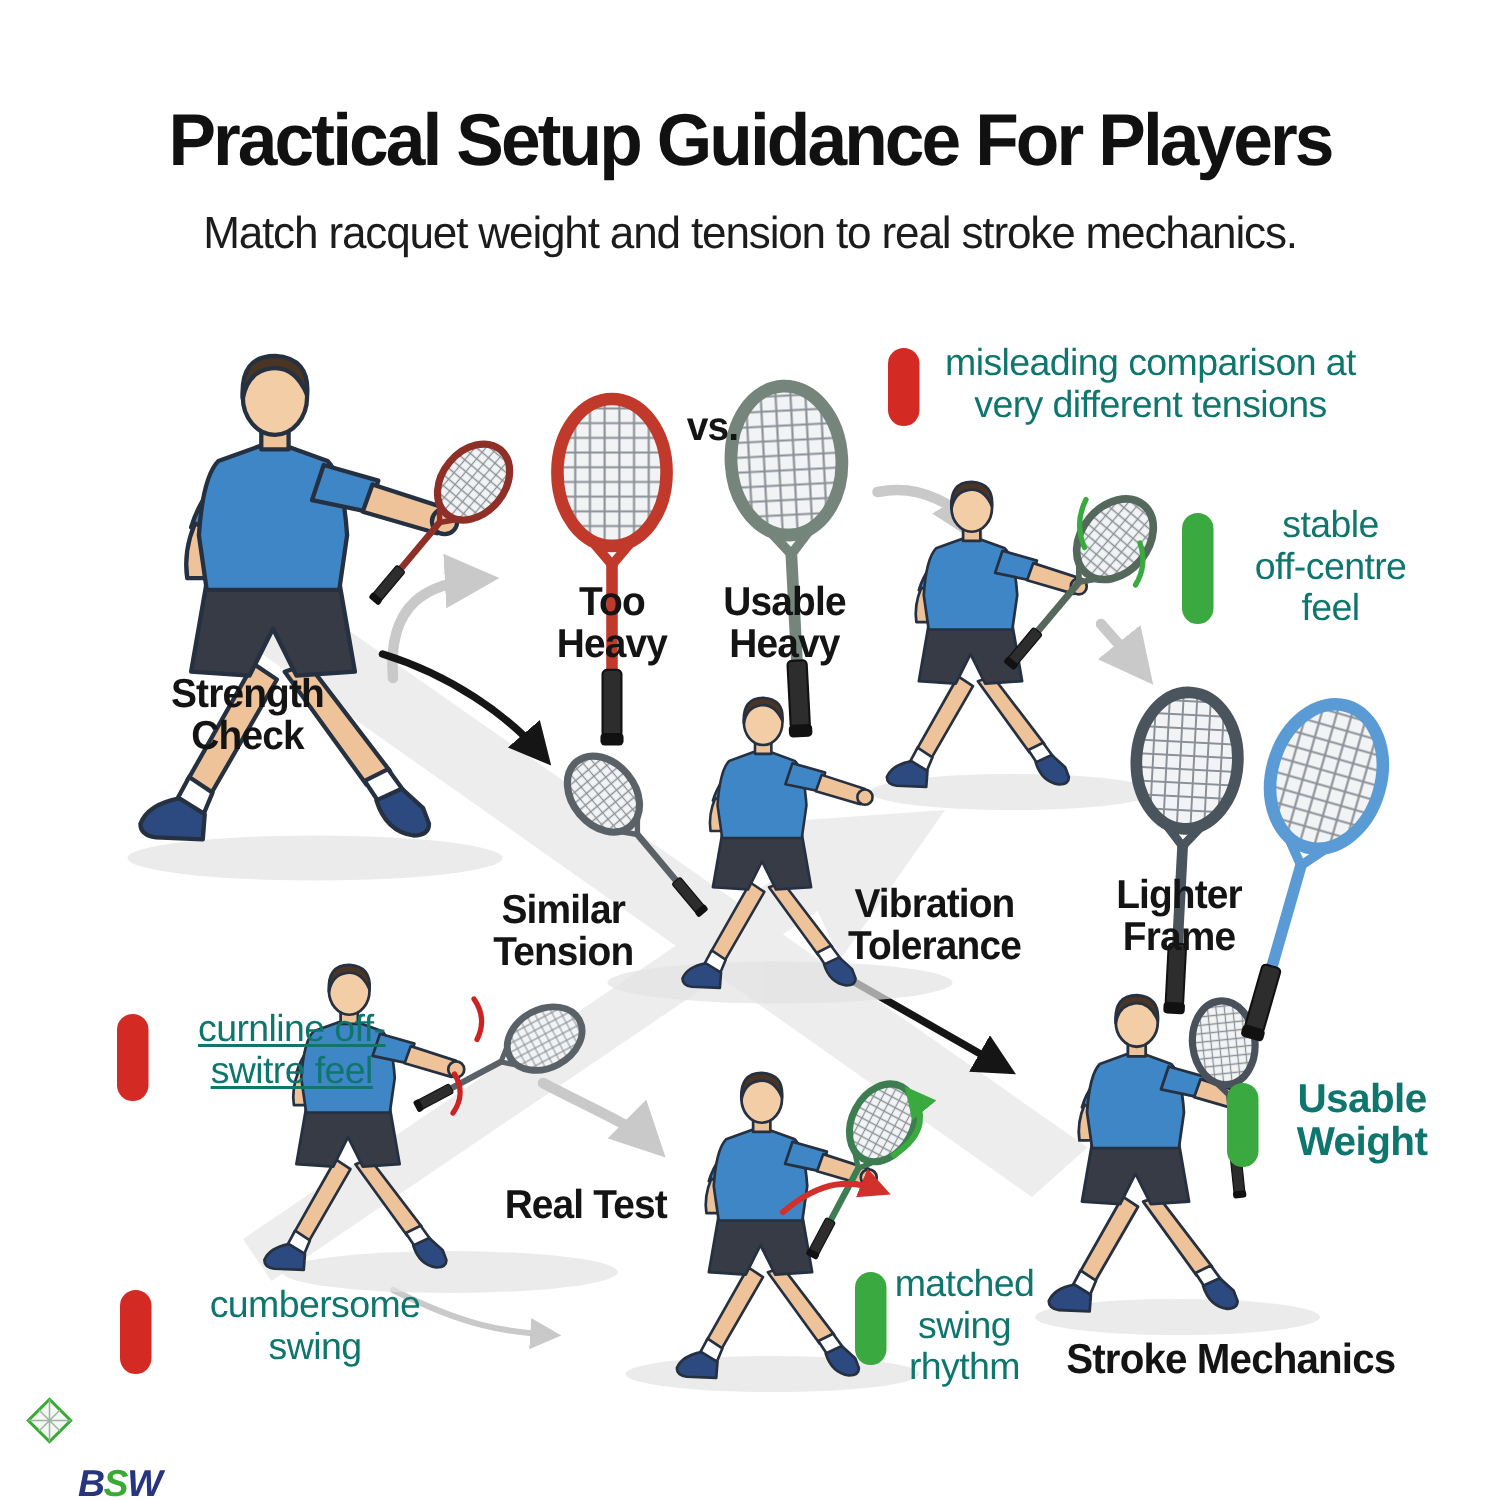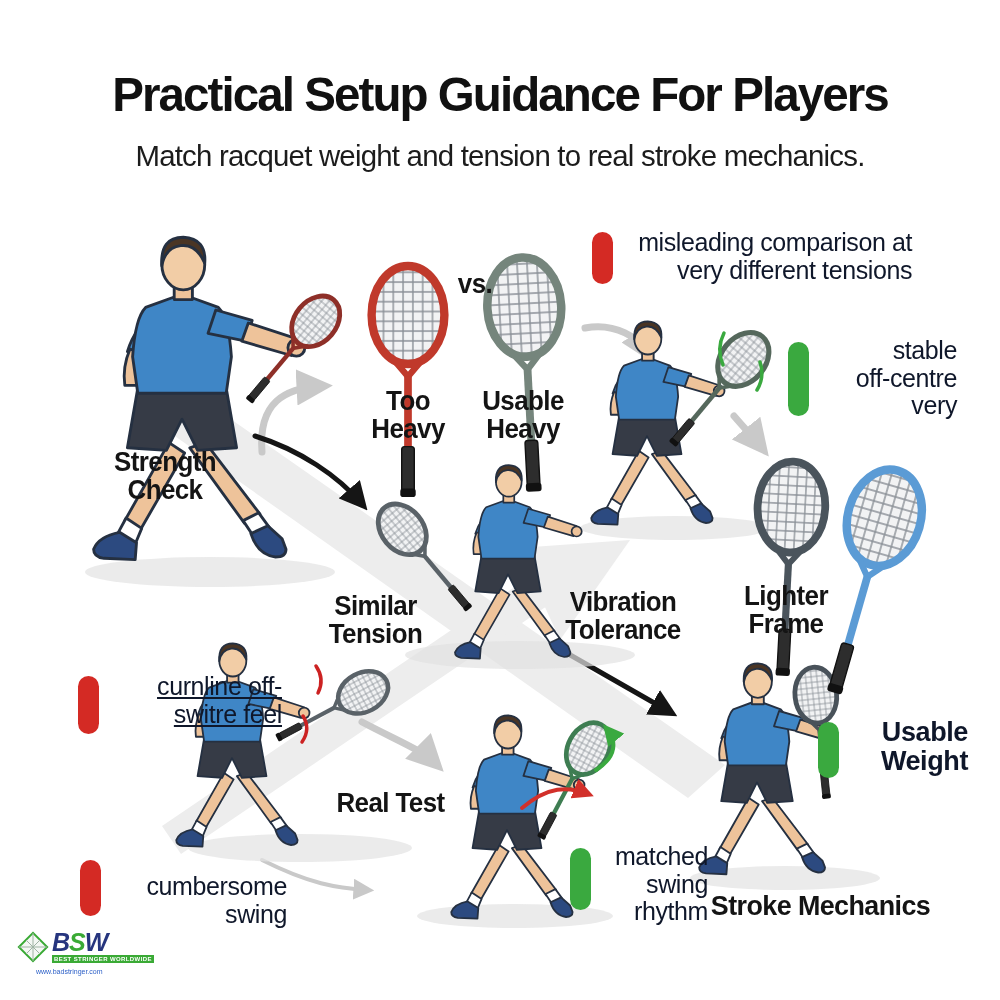--- a/index.html
+++ b/index.html
@@ -22,29 +22,29 @@
     position:absolute;font-weight:bold;color:#141414;text-align:center;
     white-space:pre-line;line-height:1.04;letter-spacing:-0.6px;font-size:27px;
     transform:scaleX(0.96);transform-origin:center;
   }
   .lbl.big{font-size:28px;}
   .badge{position:absolute;}
   .pill{position:absolute;width:21px;border-radius:11px;}
   .pill.red{background:#d42a24;}
   .pill.green{background:#3aa93f;}
   .badge-text{
-    position:absolute;font-weight:400;color:#0f172a;text-align:right;
+    position:absolute;font-weight:400;color:#0f766e;text-align:center;
     white-space:pre-line;line-height:1.1;font-size:25px;letter-spacing:-0.4px;
   }
   .badge-text.bold{font-weight:bold;font-size:27px;line-height:1.08;}
   .logo{position:absolute;left:16px;top:930px;width:130px;}
   .logo-row{display:flex;align-items:flex-start;}
   .logo-mark{width:34px;height:34px;flex:0 0 auto;margin-right:2px;}
   .logo-text-col{display:flex;flex-direction:column;}
-  .logo-name{font-size:25px;line-height:24px;font-weight:800;font-style:italic;letter-spacing:-1px;}
+  .logo-name{font-size:25px;line-height:24px;font-weight:800;font-style:italic;letter-spacing:-1px;margin-top:47px;}
   .logo-name .b,.logo-name .w{color:#26357e;}
   .logo-name .s{color:#3aaa35;}
   .logo-tagline{
     margin-top:1px;background:#3aaa35;color:#ffffff;font-size:6px;font-weight:bold;
     letter-spacing:0.4px;padding:1px 2px;white-space:nowrap;width:fit-content;
   }
   .logo-site{margin-top:4px;margin-left:20px;font-size:7px;color:#2b5fc7;white-space:nowrap;}
 </style>
 </head>
 <body>
@@ -184,21 +184,21 @@
   <div class="badge">
     <div class="pill red" style="left:592px;top:232px;height:52px;"></div>
     <div class="badge-text" style="left:622px;top:229px;width:290px;">misleading comparison at
 very different tensions</div>
   </div>
 
   <div class="badge">
     <div class="pill green" style="left:788px;top:342px;height:74px;"></div>
     <div class="badge-text" style="left:817px;top:337px;width:140px;">stable
 off-centre
-very</div>
+feel</div>
   </div>
 
   <div class="badge">
     <div class="pill red" style="left:78px;top:676px;height:58px;"></div>
     <div class="badge-text" style="left:107px;top:673px;width:175px;text-decoration:underline;">curnline off-
 switre feel</div>
   </div>
 
   <div class="badge">
     <div class="pill green" style="left:818px;top:722px;height:56px;"></div>
@@ -208,21 +208,21 @@
 
   <div class="badge">
     <div class="pill green" style="left:570px;top:848px;height:62px;"></div>
     <div class="badge-text" style="left:578px;top:843px;width:130px;">matched
 swing
 rhythm</div>
   </div>
 
   <div class="badge">
     <div class="pill red" style="left:80px;top:860px;height:56px;"></div>
-    <div class="badge-text" style="left:97px;top:857px;width:190px;margin-top:16px;">cumbersome
+    <div class="badge-text" style="left:115px;top:857px;width:190px;">cumbersome
 swing</div>
   </div>
 
   <div class="logo">
     <div class="logo-row">
       <svg class="logo-mark" viewBox="0 0 34 34">
         <rect x="7" y="7" width="20" height="20" transform="rotate(45 17 17)" fill="#f4f7f4" stroke="#3aaa35" stroke-width="2"></rect>
         <path d="M17,3 L17,31 M3,17 L31,17 M10,10 L24,24 M24,10 L10,24" stroke="#9fb3a4" stroke-width="1" fill="none"></path>
       </svg>
       <div class="logo-text-col">

